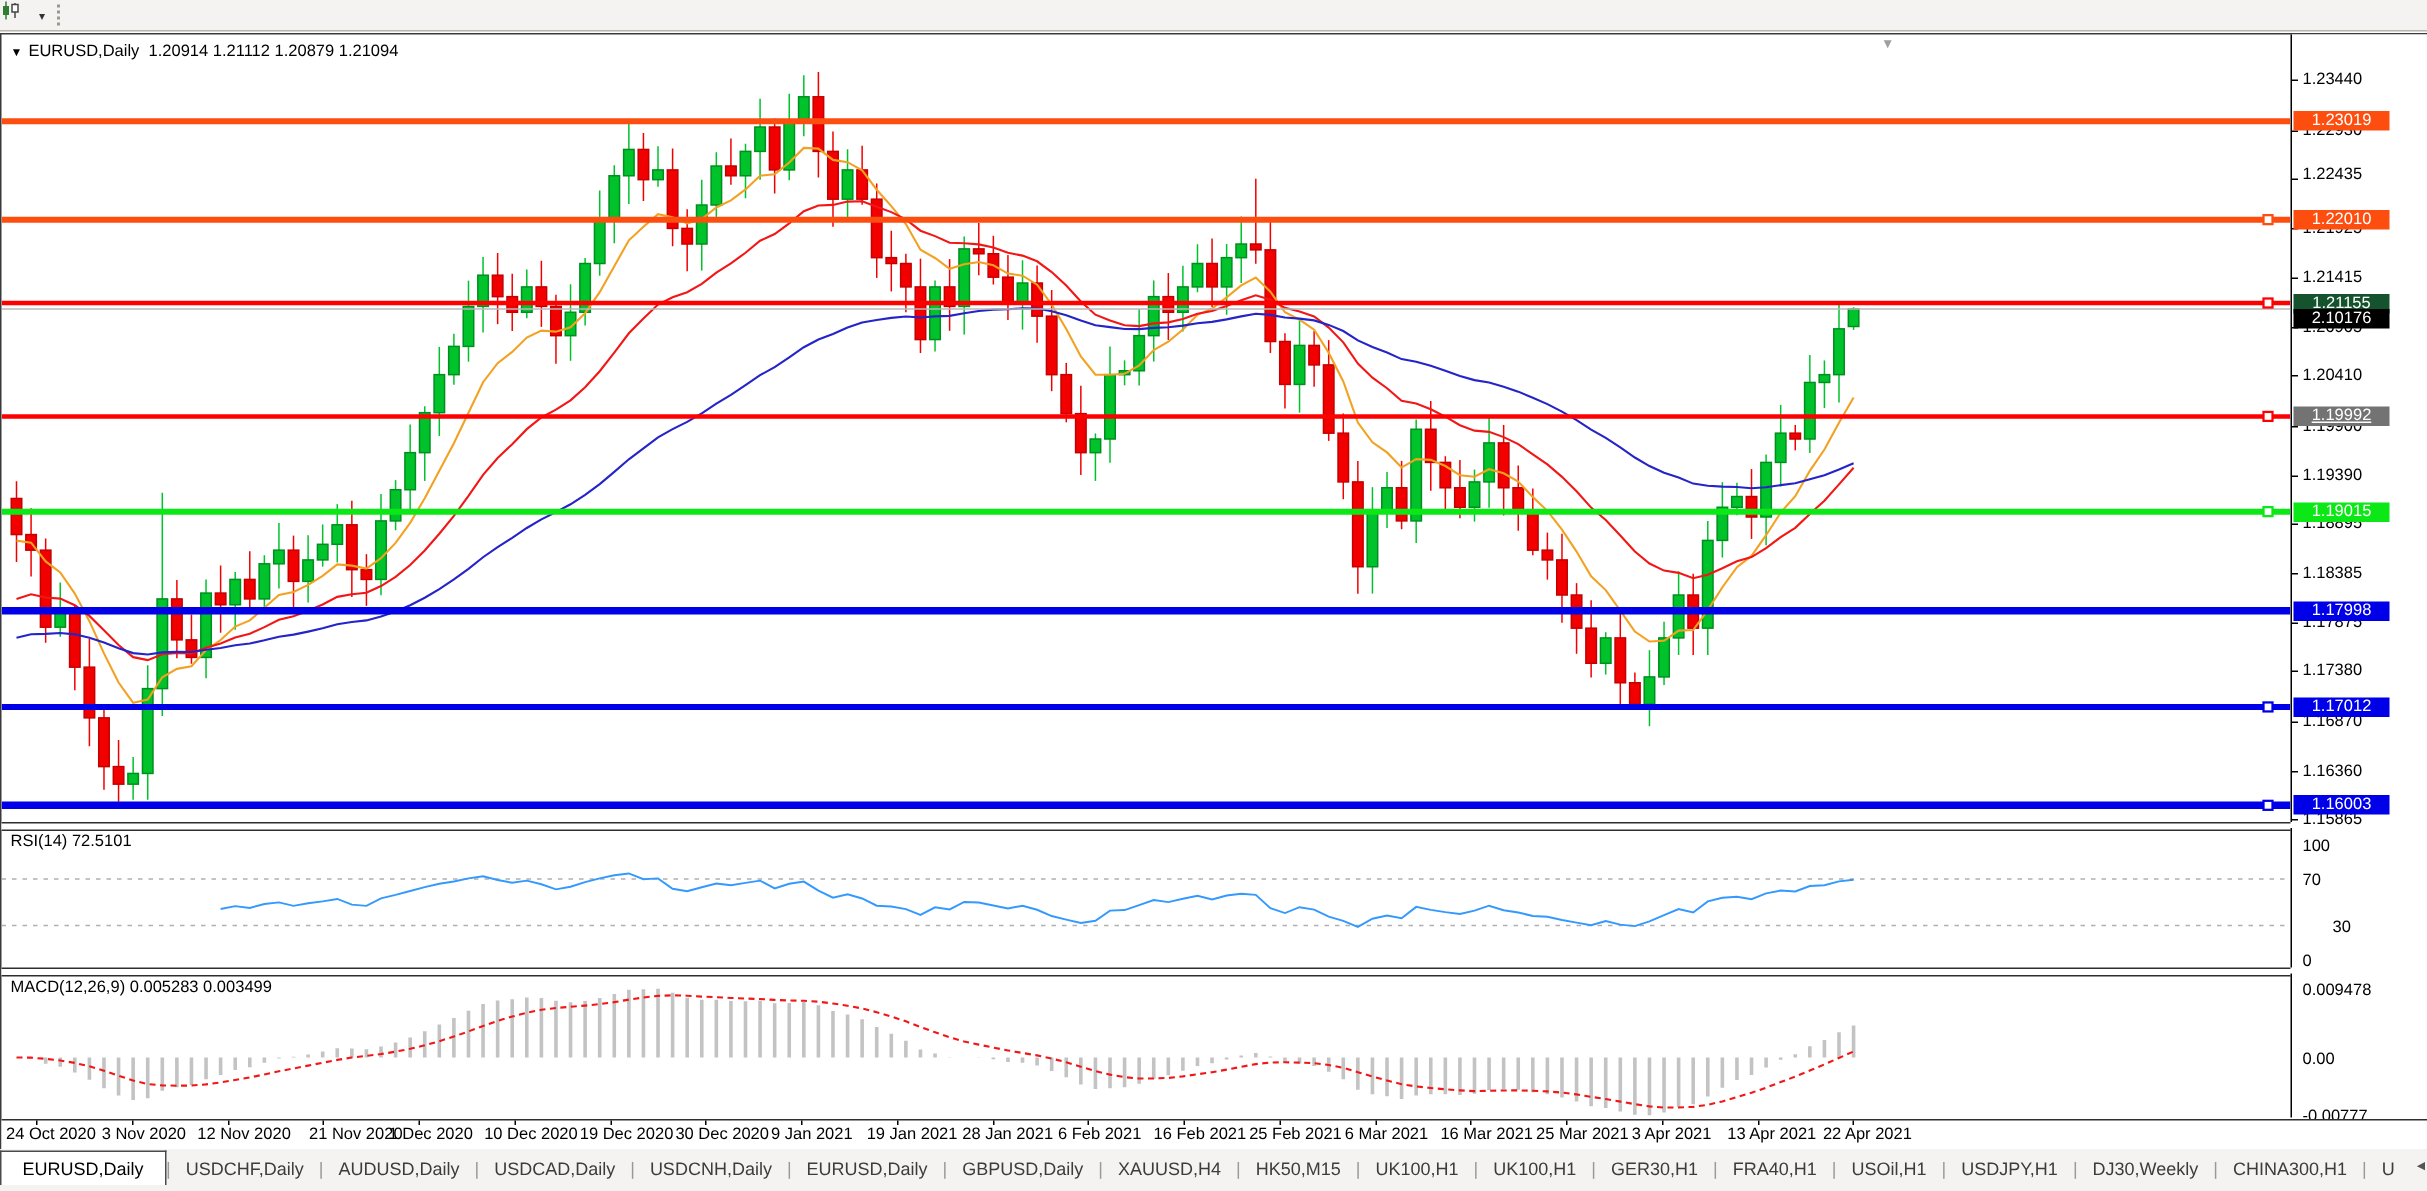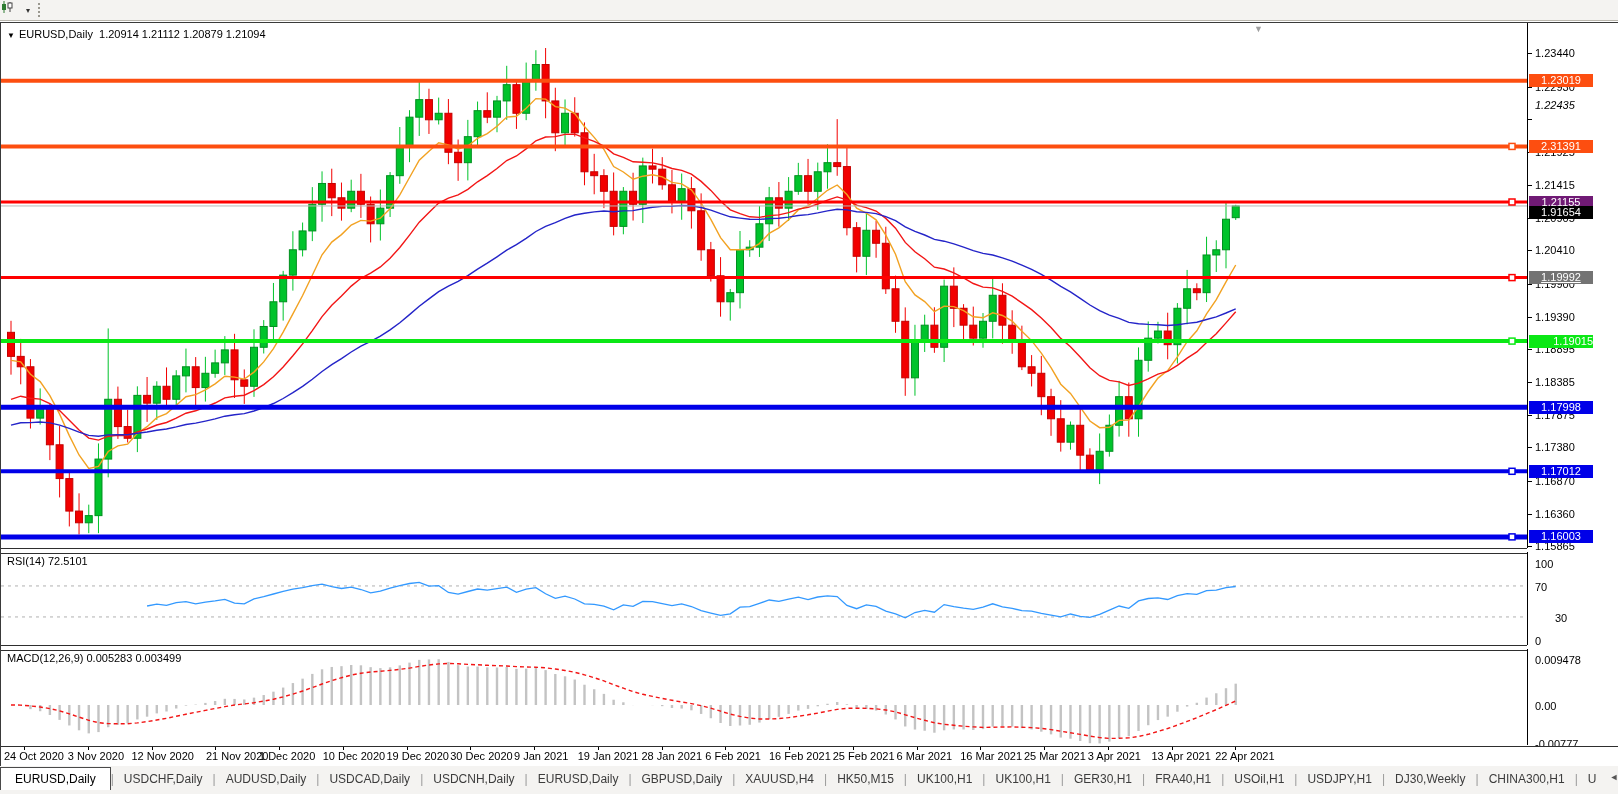--- a/index.html
+++ b/index.html
@@ -484,21 +484,21 @@
           <polyline points="10,56.0 19.72,56.1 29.44,56.9 39.160000000000004,58.0 48.88,59.6 58.6,61.9 68.32000000000001,64.8 78.04,68.1 87.76,71.3 97.48,73.7 107.2,74.6 116.92,74.8 126.64000000000001,74.7 136.36,73.9 146.08,72.6 155.8,71.0 165.52,69.3 175.24,67.3 184.96,65.2 194.68,63.3 204.4,61.4 214.12,59.5 223.84,57.6 233.56,56.0 243.28000000000003,54.9 253.00000000000003,53.7 262.72,52.1 272.44,50.2 282.16,47.9 291.88,45.1 301.6,42.0 311.32,38.6 321.04,35.0 330.76000000000005,31.6 340.48,28.7 350.20000000000005,26.1 359.92,24.2 369.64000000000004,23.0 379.36,22.2 389.08000000000004,21.4 398.8,20.4 408.52000000000004,19.1 418.24,17.4 427.96000000000004,16.0 437.68,14.9 447.40000000000003,14.5 457.12,14.8 466.84000000000003,15.4 476.56000000000006,15.8 486.28000000000003,16.3 496.00000000000006,16.7 505.72,17.0 515.44,17.6 525.1600000000001,18.0 534.88,18.2 544.6,18.8 554.32,20.0 564.0400000000001,21.5 573.76,23.3 583.48,25.8 593.2,28.7 602.9200000000001,31.9 612.64,35.7 622.36,39.2 632.08,42.6 641.8000000000001,45.3 651.5200000000001,47.4 661.24,49.4 670.96,51.3 680.6800000000001,53.0 690.4000000000001,54.6 700.12,56.7 709.84,59.2 719.5600000000001,62.2 729.2800000000001,65.1 739,67.4 748.72,69.1 758.44,70.0 768.1600000000001,70.0 777.88,69.6 787.6,68.6 797.32,67.2 807.0400000000001,65.8 816.7600000000001,64.1 826.48,62.2 836.2,60.4 845.9200000000001,59.3 855.6400000000001,59.2 865.36,59.4 875.08,59.8 884.8000000000001,61.0 894.5200000000001,62.9 904.24,65.8 913.96,68.7 923.6800000000001,71.3 933.4000000000001,73.8 943.1200000000001,75.3 952.84,76.3 962.5600000000001,77.2 972.2800000000001,77.9 982.0000000000001,78.4 991.72,78.2 1001.44,78.0 1011.1600000000001,77.9 1020.8800000000001,78.2 1030.6,78.6 1040.3200000000002,79.4 1050.04,80.6 1059.76,82.2 1069.48,83.7 1079.2,85.4 1088.92,87.1 1098.64,88.6 1108.3600000000001,89.4 1118.0800000000002,89.3 1127.8000000000002,88.9 1137.52,87.5 1147.24,85.3 1156.96,82.4 1166.68,79.5 1176.4,76.1 1186.1200000000001,72.4 1195.8400000000001,68.7 1205.5600000000002,64.7 1215.28,60.6 1225,56.3 1234.72,52.0" fill="none" stroke="#f21616" stroke-width="1.4" stroke-dasharray="4 3"></polyline>
         </svg>
     </div>
 
     <div id="axiscol">
         <div class="ytick-dash" style="top: 30.475px;"></div>
         <div class="ytick" style="top: 24.475px;">1.23440</div>
         <div class="ytick-dash" style="top: 63.625px;"></div>
         <div class="ytick" style="top: 57.625px;">1.22930</div>
         <div class="ytick-dash" style="top: 95.8px;"></div>
-        <div class="ytick" style="top: 76px; font-style: italic;">1.22435</div>
+        <div class="ytick" style="top: 87px;">1.22435</div>
         <div class="ytick-dash" style="top: 128.95px;"></div>
         <div class="ytick" style="top: 122.95px;">1.21925</div>
         <div class="ytick-dash" style="top: 162.1px;"></div>
         <div class="ytick" style="top: 156.1px;">1.21415</div>
         <div class="ytick-dash" style="top: 195.25px;"></div>
         <div class="ytick" style="top: 189.25px;">1.20905</div>
         <div class="ytick-dash" style="top: 227.425px;"></div>
         <div class="ytick" style="top: 221.425px;">1.20410</div>
         <div class="ytick-dash" style="top: 260.575px;"></div>
         <div class="ytick" style="top: 254.575px;">1.19900</div>
@@ -512,28 +512,28 @@
         <div class="ytick" style="top: 386.2px;">1.17875</div>
         <div class="ytick-dash" style="top: 424.375px;"></div>
         <div class="ytick" style="top: 418.375px;">1.17380</div>
         <div class="ytick-dash" style="top: 457.525px;"></div>
         <div class="ytick" style="top: 451.525px;">1.16870</div>
         <div class="ytick-dash" style="top: 490.675px;"></div>
         <div class="ytick" style="top: 484.675px;">1.16360</div>
         <div class="ytick-dash" style="top: 522.85px;"></div>
         <div class="ytick" style="top: 516.85px;">1.15865</div>
         <div class="plabel" style="top: 51.34px; background: rgb(253, 78, 16); z-index: 2;">1.23019</div>
-        <div class="plabel" style="top: 116.925px; background: rgb(253, 78, 16); z-index: 2;">2.31391</div>
-        <div class="plabel" style="top: 172.5px; background: #701a75; z-index: 2;">1.21155</div>
+        <div class="plabel" style="top: 116.925px; background: rgb(253, 78, 16); z-index: 2;">1.22010</div>
+        <div class="plabel" style="top: 172.5px; background: #14532d; z-index: 2;">1.21155</div>
         <div class="plabel" style="top: 248.095px; background: #737373; z-index: 2; text-decoration: underline;">1.19992</div>
-        <div class="plabel" style="top: 311.6px; background: rgb(11, 232, 21); z-index: 2; text-align: right;">1.19015</div>
+        <div class="plabel" style="top: 311.6px; background: rgb(11, 232, 21); z-index: 2;">1.19015</div>
         <div class="plabel" style="top: 377.705px; background: rgb(0, 0, 232); z-index: 2;">1.17998</div>
         <div class="plabel" style="top: 441.795px; background: rgb(0, 0, 232); z-index: 2;">1.17012</div>
         <div class="plabel" style="top: 507.38px; background: rgb(0, 0, 232); z-index: 2;">1.16003</div>
-        <div class="plabel" style="top: 183.465px; background: rgb(0, 0, 0); z-index: 3;">1.91654</div>
+        <div class="plabel" style="top: 183.465px; background: rgb(0, 0, 0); z-index: 3;">2.10176</div>
         <div class="ytick" style="top: 534.7px;">100</div>
         <div class="ytick" style="top: 557.95px;">70</div>
         <div class="ytick" style="top: 588.95px; margin-left: 20px;">30</div>
         <div class="ytick" style="top: 612.2px;">0</div>
         <div class="ytick" style="top: 631.003px;">0.009478</div>
         <div class="ytick" style="top: 677px;">0.00</div>
         <div class="ytick" style="top: 714.708px;">-0.00777</div>
       </div>
     <div id="datestrip">
         <div class="dtick" style="left: 23px;"></div>

